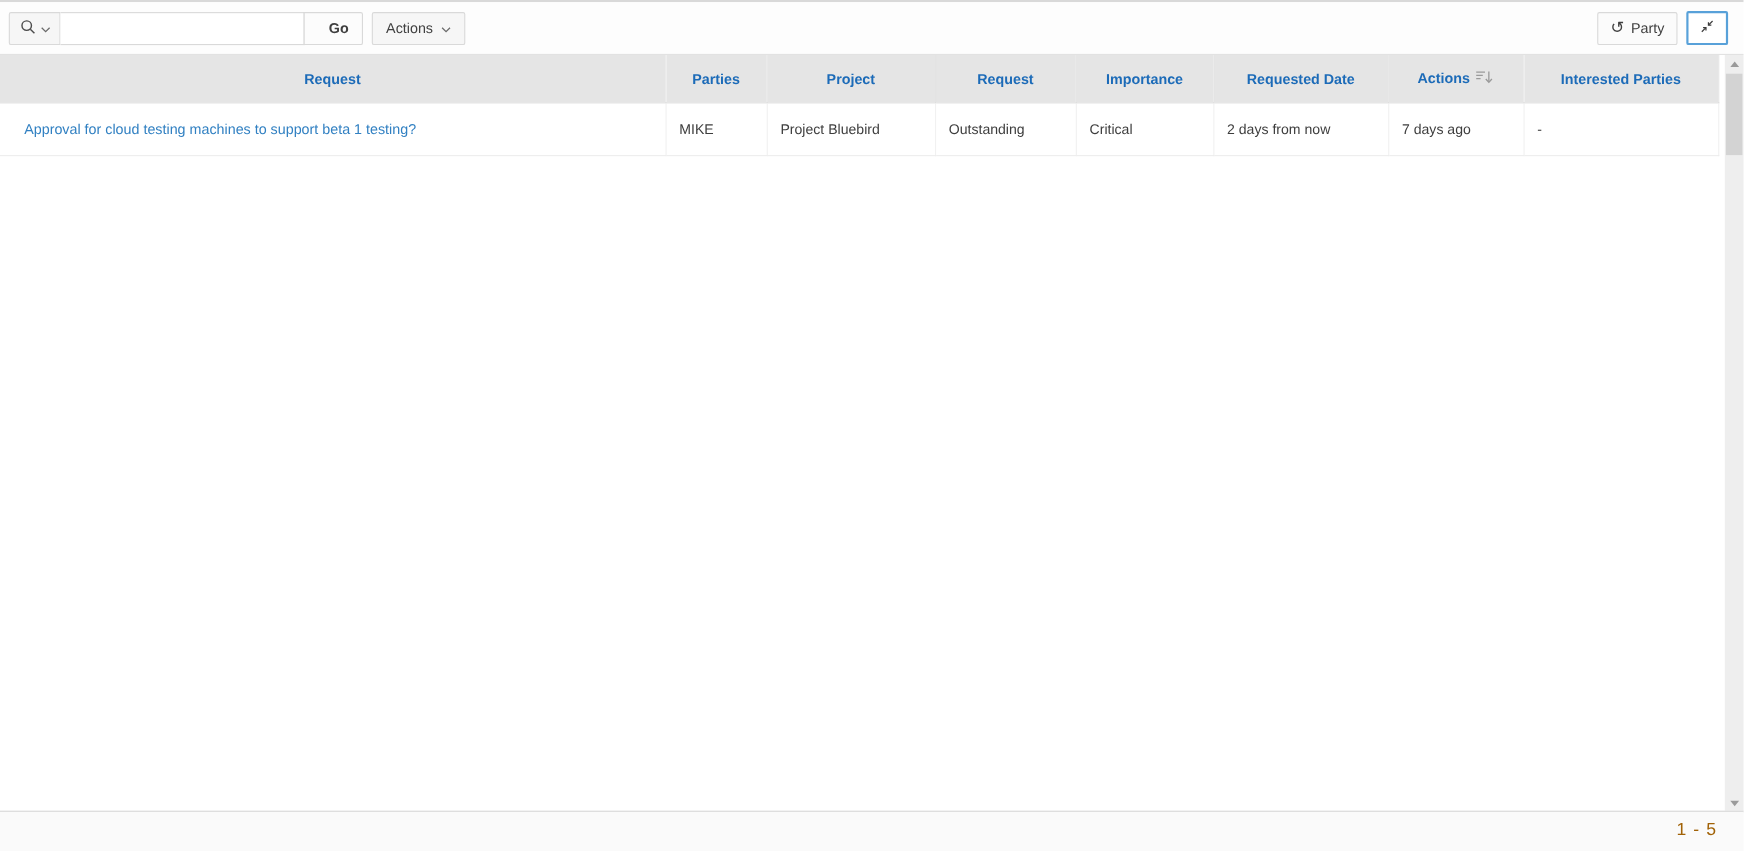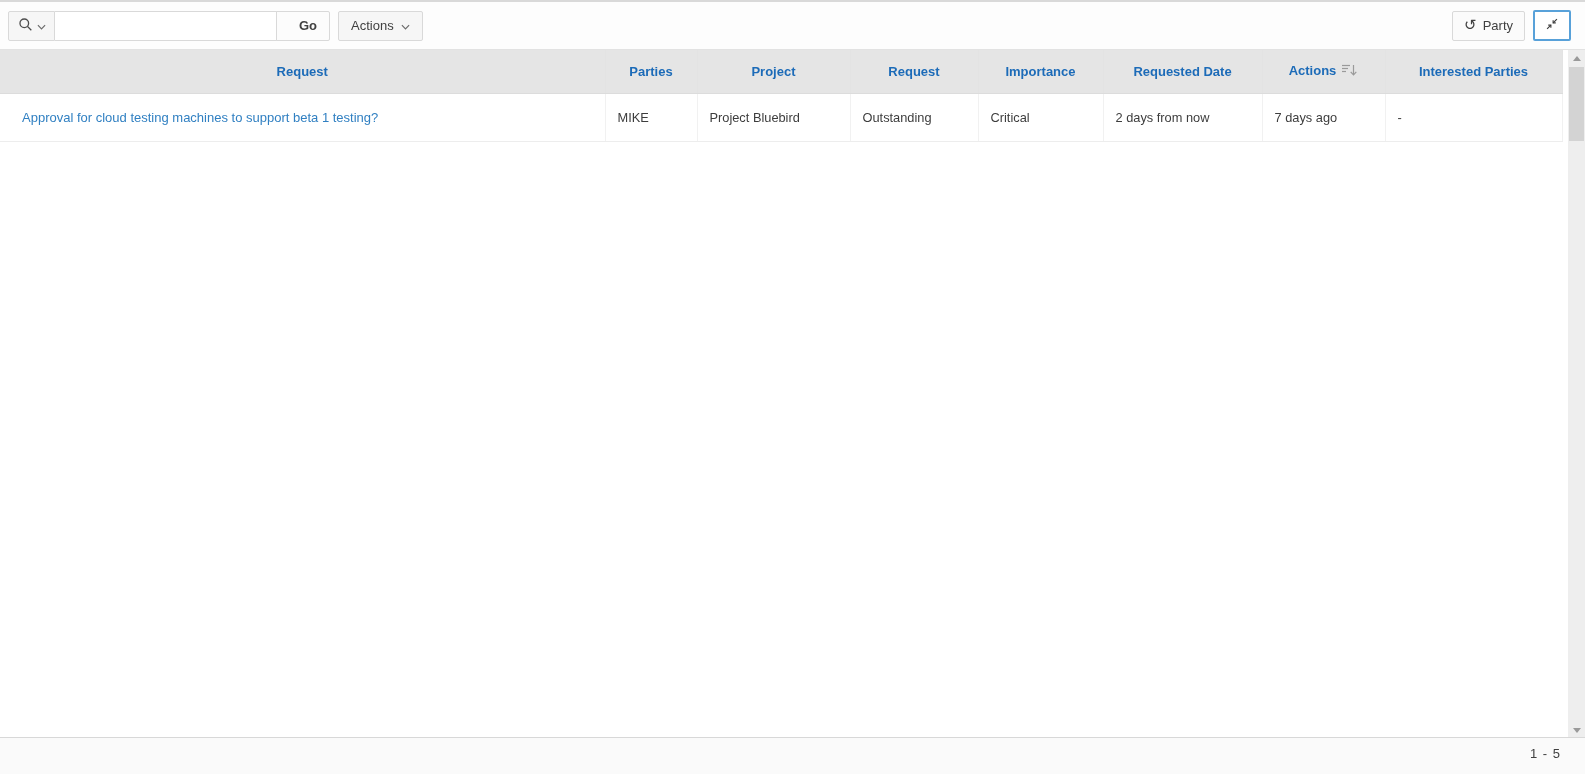--- a/index.html
+++ b/index.html
@@ -67,21 +67,21 @@
   .tri-down { width:0; height:0; border-left:4px solid transparent; border-right:4px solid transparent; border-top:5px solid #9a9a9a; }
   .vscroll .thumb { position:absolute; top:17px; left:1px; width:15px; height:74px; background:#d3d3d3; }
 
   
   .footer {
     position:absolute; left:0; right:0; bottom:0; height:37px;
     background:#fafafa; border-top:1px solid #d8d8d8;
   }
   .pagination {
     position:absolute; right:24px; top:8px;
-    color:#404040; font-size:13px; letter-spacing:1px;
+    color:#a16207; font-size:16px; letter-spacing:1px;
   }
 </style>
 </head>
 <body>
 
 <div class="app">
 
   <div class="toolbar">
     <div class="search-group">
       <button class="btn search-btn">

